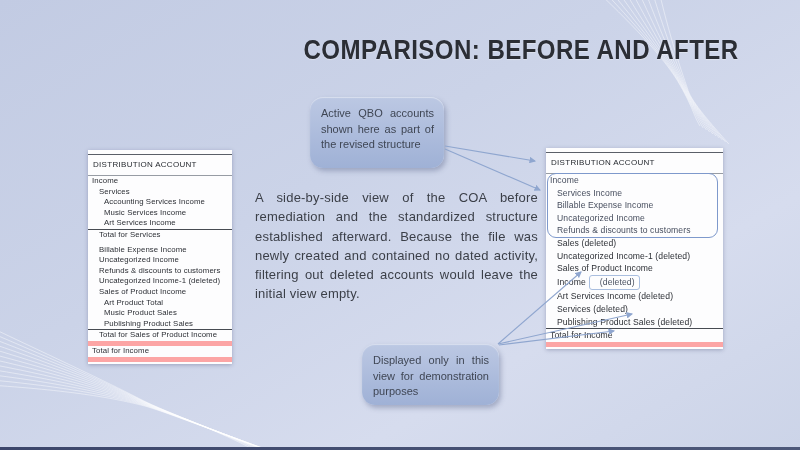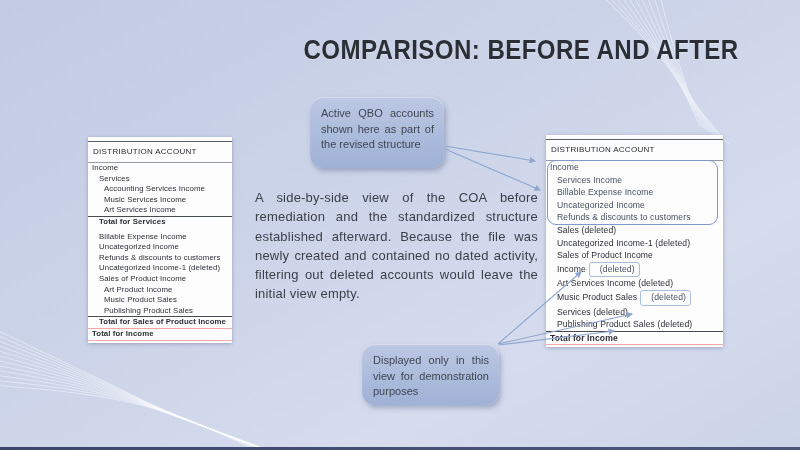--- a/index.html
+++ b/index.html
@@ -39,34 +39,35 @@
   .swirl path{fill:none;stroke:rgba(255,255,255,0.55);stroke-width:0.8;}
 
   
   .acct-card{
     position:absolute;
     background:#fdfdfe;
     box-shadow:0 1px 4px rgba(60,70,110,0.35);
     color:#2c2f35;
     padding-top:4px;
     padding-bottom:2px;
+    margin-top:13px;
   }
   .acct-header{
     font-size:8px;line-height:14px;height:22px;
     padding:3px 0 3px 5px;
     letter-spacing:0.3px;color:#1f2329;
     border-top:1px solid #5a5f68;
     border-bottom:1px solid #979ca4;
     white-space:nowrap;
   }
   .acct-rows{position:relative;}
   .acct-row{white-space:nowrap;}
-  .acct-row.bold{font-weight:bold;}
+  .acct-row.bold{font-weight:normal;}
   .acct-row.rule-above{border-top:1px solid #474b52;}
-  .acct-row.rule-below{border-bottom:1px solid #fca5a5;}
+  .acct-row.rule-below{border-bottom:5px solid #fca5a5;}
   .acct-row.gap{margin-top:4px;}
 
   #before-card{left:88px;top:137px;width:144px;}
   #before-card .acct-row{font-size:7.8px;line-height:10.6px;letter-spacing:0.1px;}
   #before-card .indent-0{padding-left:4px;}
   #before-card .indent-1{padding-left:11px;}
   #before-card .indent-2{padding-left:16px;}
 
   #after-card{left:546px;top:135px;width:177px;}
   #after-card .acct-row{font-size:8.6px;line-height:12.6px;letter-spacing:0.1px;}
@@ -166,42 +167,41 @@
         <div class="acct-row indent-1"><span>Services</span></div>
         <div class="acct-row indent-2"><span>Accounting Services Income</span></div>
         <div class="acct-row indent-2"><span>Music Services Income</span></div>
         <div class="acct-row indent-2"><span>Art Services Income</span></div>
         <div class="acct-row indent-1 bold rule-above"><span>Total for Services</span></div>
         <div class="acct-row indent-1 gap"><span>Billable Expense Income</span></div>
         <div class="acct-row indent-1"><span>Uncategorized Income</span></div>
         <div class="acct-row indent-1"><span>Refunds &amp; discounts to customers</span></div>
         <div class="acct-row indent-1"><span>Uncategorized Income-1 (deleted)</span></div>
         <div class="acct-row indent-1"><span>Sales of Product Income</span></div>
-        <div class="acct-row indent-2"><span>Art Product Income</span></div>
+        <div class="acct-row indent-2"><span>Art Product Total</span></div>
         <div class="acct-row indent-2"><span>Music Product Sales</span></div>
         <div class="acct-row indent-2"><span>Publishing Product Sales</span></div>
         <div class="acct-row indent-1 bold rule-above rule-below"><span>Total for Sales of Product Income</span></div>
         <div class="acct-row indent-0 bold rule-below"><span>Total for Income</span></div>
       </div>
   </div>
 
   <div class="acct-card" id="after-card">
     <div class="acct-header">DISTRIBUTION ACCOUNT</div>
     <div class="acct-rows" id="after-rows">
         <div class="acct-row indent-0 active"><span>Income</span></div>
         <div class="acct-row indent-1 active"><span>Services Income</span></div>
         <div class="acct-row indent-1 active"><span>Billable Expense Income</span></div>
         <div class="acct-row indent-1 active"><span>Uncategorized Income</span></div>
         <div class="acct-row indent-1 active"><span>Refunds &amp; discounts to customers</span></div>
         <div class="acct-row indent-1"><span>Sales (deleted)</span></div>
         <div class="acct-row indent-1"><span>Uncategorized Income-1 (deleted)</span></div>
         <div class="acct-row indent-1"><span>Sales of Product Income</span></div>
         <div class="acct-row indent-1"><span>Income</span><span class="suffix boxed">(deleted)</span></div>
         <div class="acct-row indent-1"><span>Art Services Income (deleted)</span></div>
-        <div class="acct-row indent-1"><span>Music Product Sales</span><span class="suffix boxed">(deleted)</span></div>
         <div class="acct-row indent-1"><span>Services (deleted)</span></div>
         <div class="acct-row indent-1"><span>Publishing Product Sales (deleted)</span></div>
         <div class="acct-row indent-0 bold rule-above rule-below"><span>Total for Income</span></div>
       </div>
     <div class="active-outline"></div>
   </div>
 
   <p class="description">A side-by-side view of the COA before remediation and the standardized structure established afterward. Because the file was newly created and contained no dated activity, filtering out deleted accounts would leave the initial view empty.</p>
 
   <div class="callout" id="callout-top">

